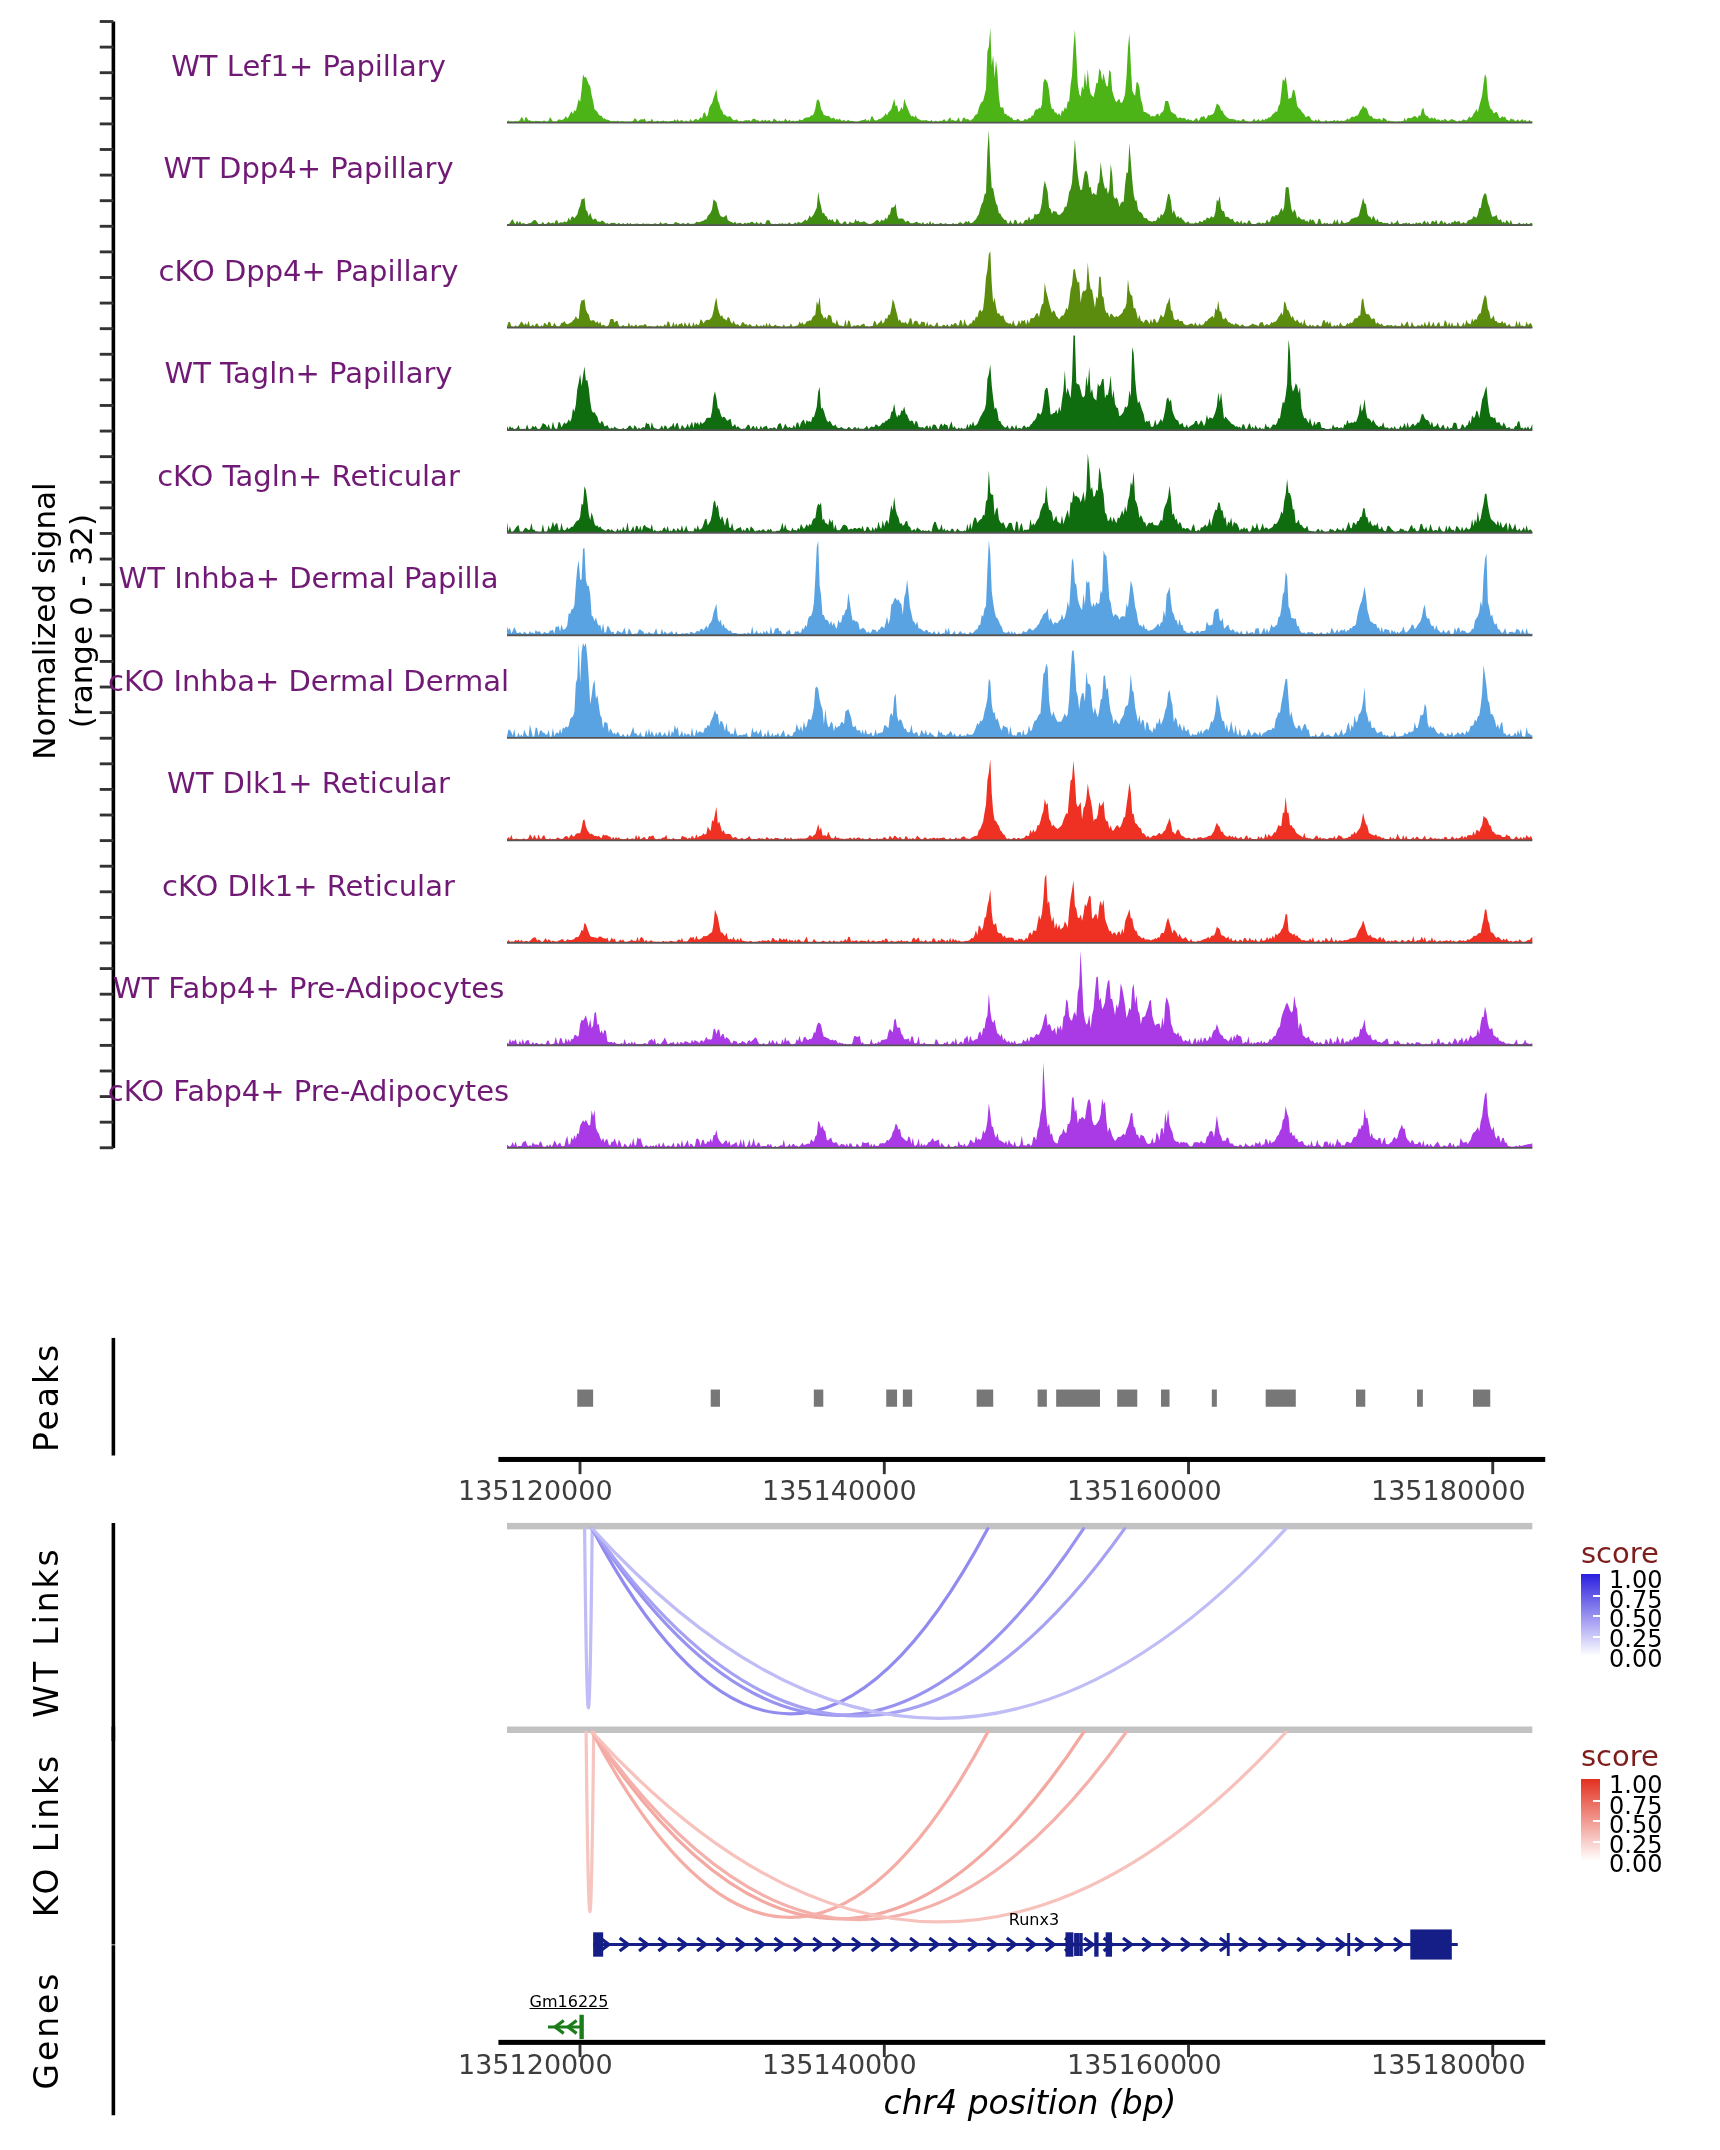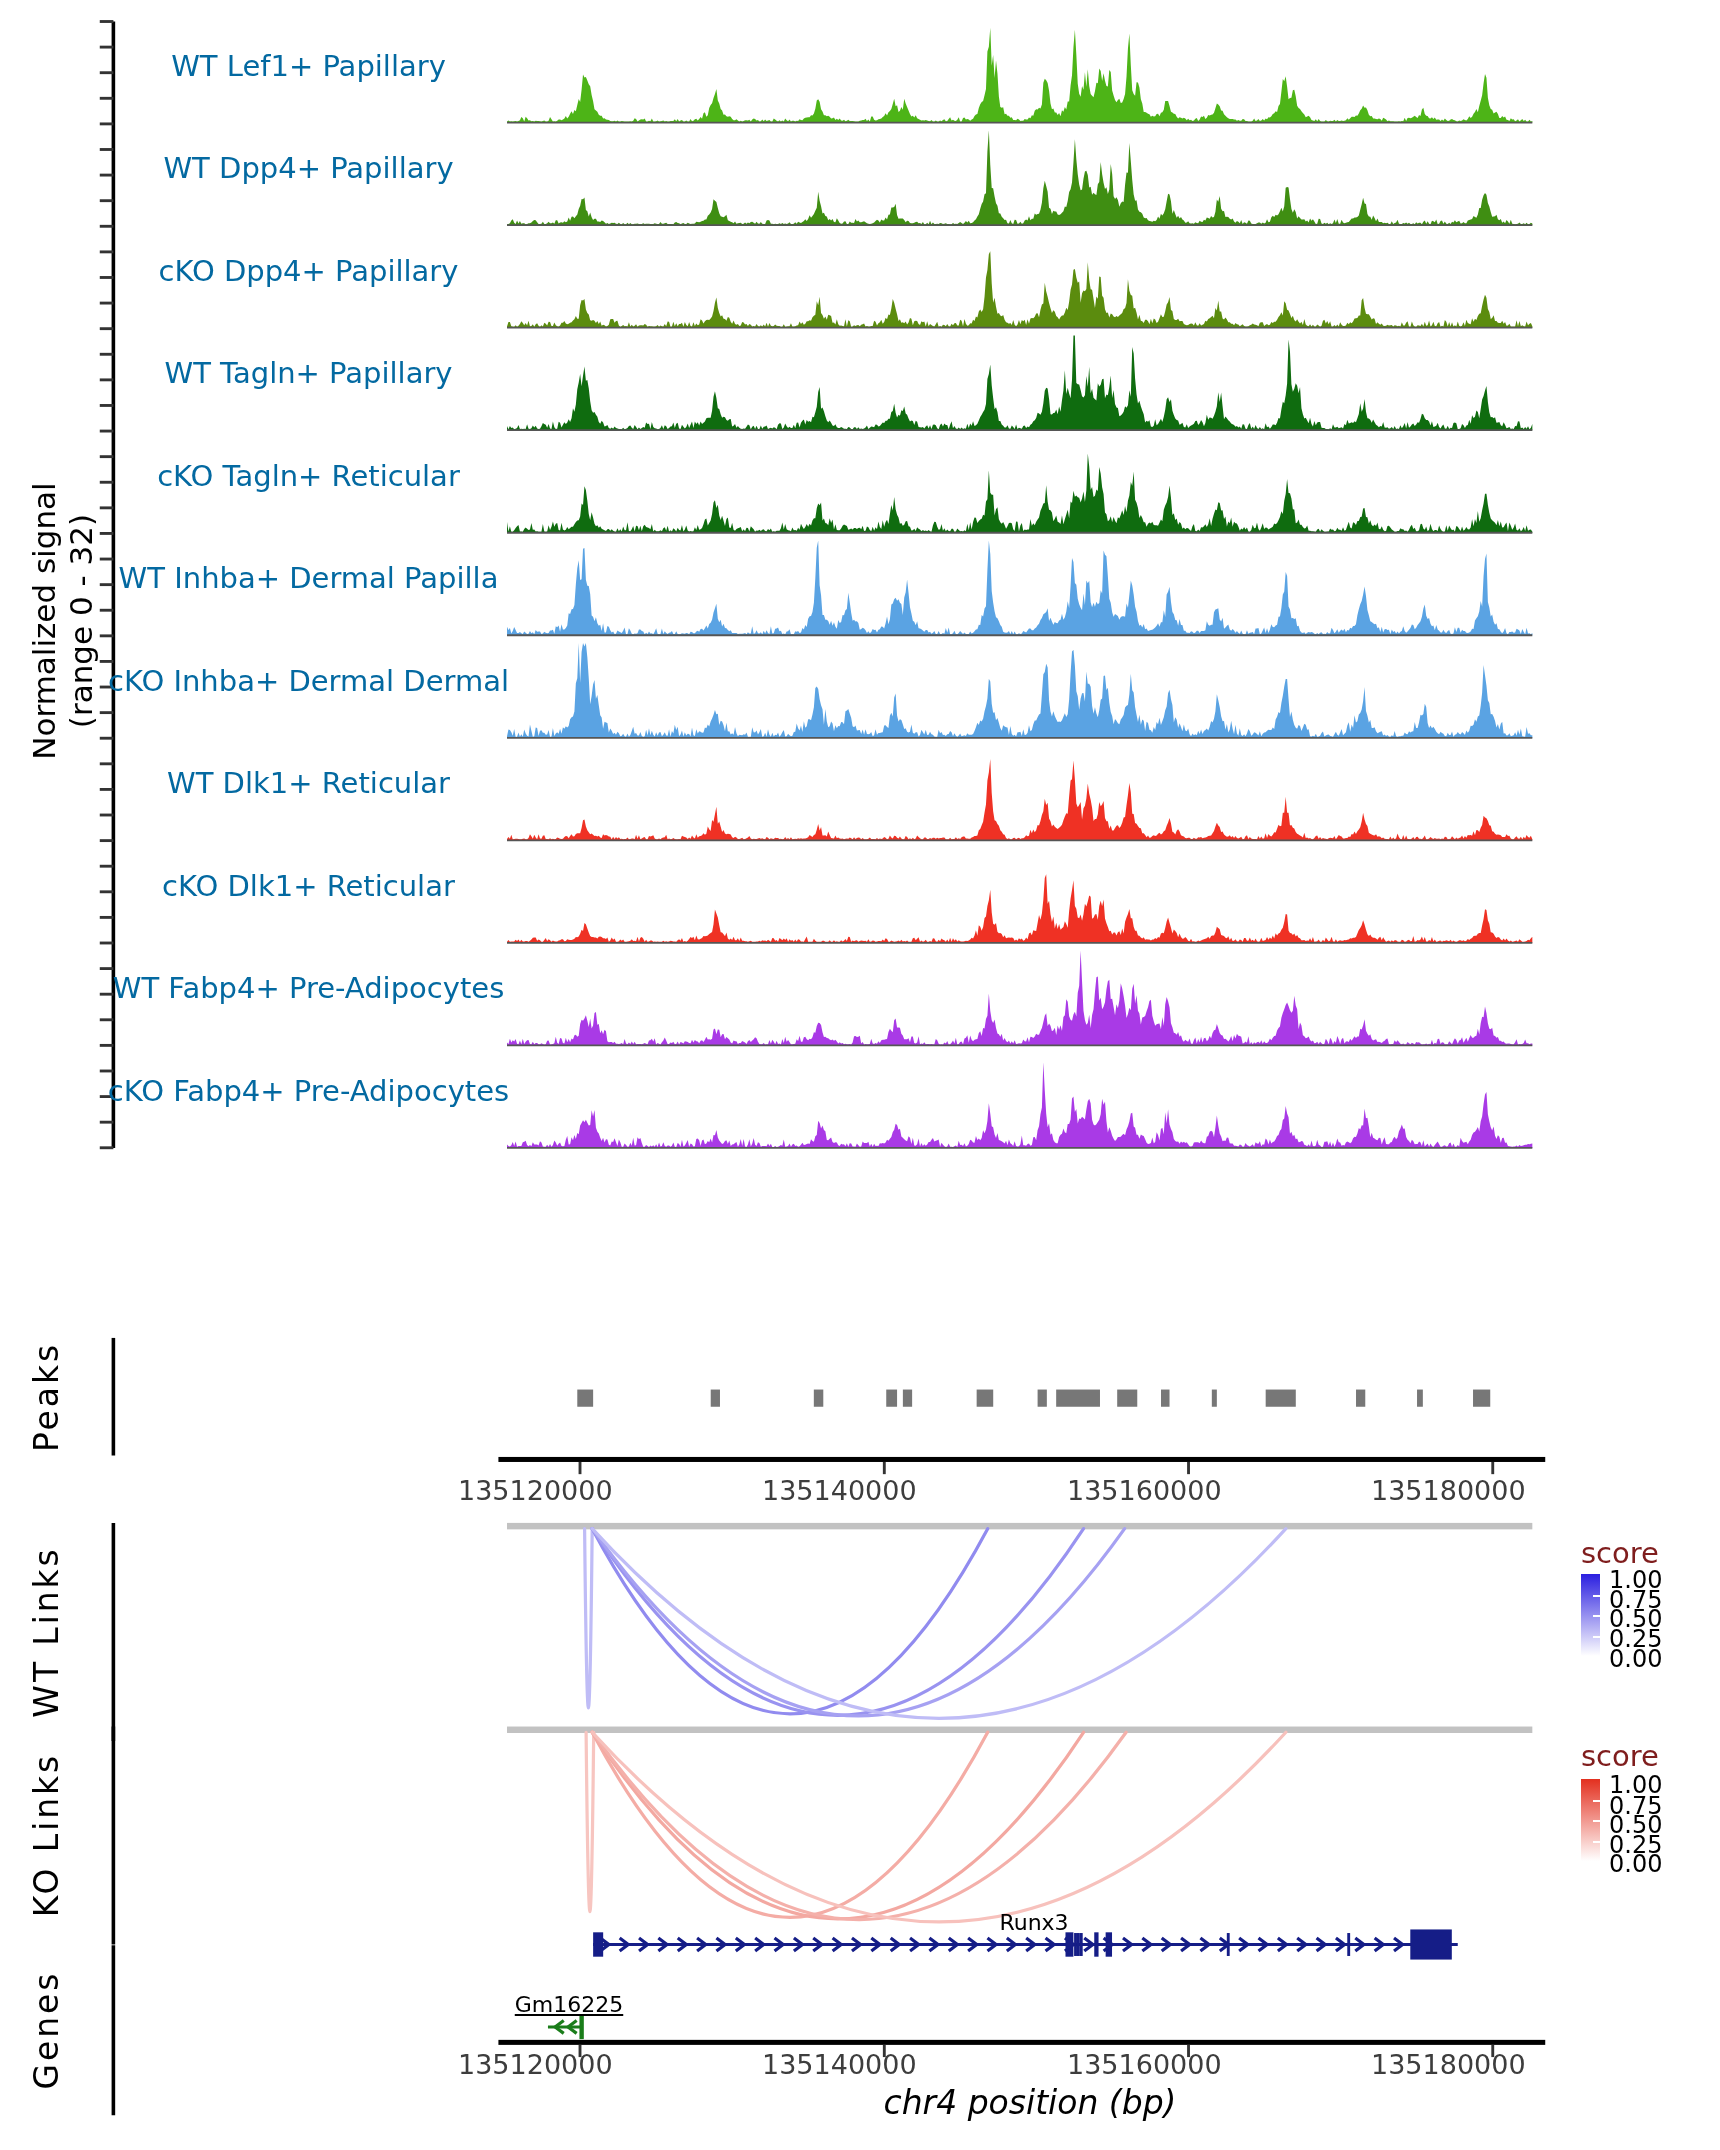--- a/index.html
+++ b/index.html
@@ -1,31 +1,31 @@
 <!DOCTYPE html>
 <html style="font-size:11.5px"><head>
 <meta charset="utf-8">
 <style>
   html,body{margin:0;padding:0;background:#fff;}
   #canvas{position:relative;width:1721px;height:2151px;background:#ffffff;
           font-family:"DejaVu Sans","Liberation Sans",sans-serif;overflow:hidden;}
   .abs{position:absolute;}
   #gfx{position:absolute;left:0;top:0;}
-  .track-label{font-size:29px;color:#0369a1;text-align:center;width:531px;left:43px;white-space:nowrap;}
+  .track-label{font-size:29px;color:#701a75;text-align:center;width:531px;left:43px;white-space:nowrap;}
   .tick-label{font-size:27px;color:#3d3d3d;text-align:left;width:244px;white-space:nowrap;}
   .section-label{font-size:33px;color:#000;white-space:nowrap;letter-spacing:2.9px;
                  transform:translate(-50%,-50%) rotate(-90deg);}
   .ylab{font-size:31px;color:#000;text-align:center;line-height:1.2;white-space:nowrap;
         transform:translate(-50%,-50%) rotate(-90deg);}
   .legend-title{font-size:29px;color:#7f1d1d;}
   .legend-label{font-size:24px;color:#000;white-space:nowrap;}
   .grad-bar{width:18.6px;height:82px;position:absolute;}
   .grad-tick{position:absolute;right:0;width:6.5px;height:2.2px;background:#ffffff;}
   .xlabel{font-size:33px;color:#000;text-align:center;width:574px;transform:translateX(-50%);font-style:italic;}
-  .gene-label{font-size:22px;color:#000;text-align:center;width:244px;transform:translateX(-50%);white-space:nowrap;}
+  .gene-label{font-size:16px;color:#000;text-align:center;width:244px;transform:translateX(-50%);white-space:nowrap;}
 </style>
 </head>
 <body>
 
 <div id="canvas">
   <svg id="gfx" width="1721" height="2151" viewBox="0 0 2400 3000">
       <path d="M707,171L707,169.6L709,168.1L711,169.6L713,169.0L715,169.3L717,169.2L719,168.9L721,169.5L723,168.8L725,167.6L727,163.1L729,164.9L731,169.4L733,162.7L735,165.0L737,168.2L739,167.7L741,169.2L743,168.7L745,169.4L747,168.3L749,168.9L751,168.6L753,169.2L755,169.5L757,168.9L759,168.0L761,169.6L763,169.4L765,168.4L767,163.3L769,166.2L771,169.3L773,169.0L775,169.3L777,168.5L779,166.6L781,166.5L783,167.8L785,166.6L787,165.1L789,161.8L791,165.3L793,162.7L795,158.8L797,155.3L799,159.1L801,153.5L803,155.0L805,146.6L807,138.2L809,142.1L811,125.1L813,104.0L815,108.0L817,107.4L819,112.4L821,117.4L823,120.3L825,132.5L827,140.9L829,152.4L831,154.1L833,156.0L835,159.9L837,161.6L839,161.6L841,165.4L843,164.9L845,166.5L847,167.0L849,167.4L851,168.8L853,169.0L855,169.2L857,168.4L859,169.4L861,168.2L863,169.5L865,169.6L867,168.6L869,169.2L871,169.6L873,169.4L875,169.6L877,169.3L879,169.1L881,169.3L883,168.5L885,164.8L887,165.9L889,169.5L891,168.0L893,166.6L895,166.2L897,166.5L899,165.3L901,169.5L903,169.6L905,168.4L907,169.2L909,165.2L911,169.6L913,169.4L915,169.1L917,168.0L919,169.4L921,169.0L923,168.6L925,167.9L927,169.5L929,168.8L931,169.6L933,169.6L935,168.6L937,168.8L939,168.7L941,166.4L943,169.0L945,165.8L947,169.4L949,168.1L951,167.2L953,169.6L955,169.6L957,168.2L959,169.3L961,169.3L963,165.9L965,169.0L967,168.3L969,166.2L971,165.6L973,168.0L975,166.1L977,163.1L979,165.7L981,157.9L983,156.6L985,163.0L987,160.8L989,150.6L991,146.5L993,144.0L995,136.8L997,131.1L999,124.2L1001,140.3L1003,144.5L1005,152.0L1007,154.1L1009,160.0L1011,159.7L1013,162.3L1015,163.0L1017,162.0L1019,162.7L1021,166.1L1023,167.7L1025,167.8L1027,166.2L1029,168.2L1031,169.3L1033,168.5L1035,169.4L1037,168.8L1039,167.8L1041,167.7L1043,168.1L1045,166.9L1047,169.6L1049,166.5L1051,165.2L1053,165.8L1055,168.1L1057,167.2L1059,169.5L1061,169.1L1063,166.8L1065,169.2L1067,166.8L1069,168.9L1071,168.1L1073,167.5L1075,169.6L1077,169.5L1079,165.2L1081,166.8L1083,168.5L1085,169.5L1087,167.6L1089,169.4L1091,168.1L1093,169.5L1095,165.2L1097,167.8L1099,169.1L1101,166.7L1103,169.4L1105,168.5L1107,168.5L1109,169.3L1111,168.5L1113,168.6L1115,166.4L1117,167.4L1119,167.6L1121,165.4L1123,164.1L1125,164.0L1127,163.6L1129,163.4L1131,160.6L1133,161.2L1135,158.4L1137,151.7L1139,140.0L1141,138.4L1143,141.9L1145,152.5L1147,155.4L1149,160.6L1151,160.8L1153,162.0L1155,161.5L1157,162.8L1159,165.4L1161,164.8L1163,163.9L1165,167.2L1167,165.7L1169,167.3L1171,165.4L1173,168.2L1175,168.5L1177,167.1L1179,169.1L1181,168.5L1183,167.1L1185,168.6L1187,168.7L1189,168.7L1191,169.1L1193,169.6L1195,169.3L1197,169.4L1199,168.5L1201,167.9L1203,167.5L1205,167.2L1207,165.5L1209,168.8L1211,166.5L1213,169.4L1215,162.5L1217,162.4L1219,166.9L1221,167.9L1223,167.7L1225,166.4L1227,166.0L1229,165.1L1231,163.3L1233,161.9L1235,158.0L1237,161.0L1239,156.4L1241,154.9L1243,151.9L1245,145.1L1247,137.6L1249,148.3L1251,146.9L1253,156.2L1255,154.3L1257,149.1L1259,152.9L1261,137.9L1263,144.5L1265,149.2L1267,154.0L1269,158.9L1271,162.5L1273,161.3L1275,164.0L1277,160.7L1279,164.9L1281,165.9L1283,167.0L1285,167.9L1287,167.7L1289,168.2L1291,167.4L1293,168.1L1295,168.7L1297,169.2L1299,167.4L1301,169.5L1303,169.4L1305,167.9L1307,169.5L1309,169.4L1311,167.9L1313,169.1L1315,167.4L1317,166.2L1319,169.2L1321,168.8L1323,166.0L1325,163.6L1327,168.2L1329,167.0L1331,168.4L1333,168.7L1335,167.0L1337,163.6L1339,169.5L1341,169.5L1343,164.6L1345,164.0L1347,166.8L1349,165.9L1351,166.6L1353,168.3L1355,166.6L1357,165.7L1359,161.9L1361,159.7L1363,159.1L1365,150.7L1367,145.3L1369,142.4L1371,140.7L1373,132.9L1375,124.3L1377,71.8L1379,65.1L1381,38.8L1383,91.7L1385,76.7L1387,108.8L1389,84.3L1391,102.4L1393,134.6L1395,149.4L1397,150.3L1399,149.6L1401,159.2L1403,158.7L1405,161.6L1407,161.4L1409,164.4L1411,163.6L1413,167.4L1415,167.3L1417,167.7L1419,165.5L1421,166.5L1423,168.9L1425,168.4L1427,168.3L1429,165.8L1431,166.7L1433,166.8L1435,163.8L1437,164.8L1439,160.9L1441,161.6L1443,154.6L1445,152.3L1447,152.6L1449,150.3L1451,151.4L1453,145.6L1455,115.5L1457,109.7L1459,111.9L1461,115.6L1463,126.5L1465,144.4L1467,152.3L1469,151.4L1471,157.0L1473,156.9L1475,160.5L1477,157.5L1479,162.3L1481,153.7L1483,155.9L1485,149.2L1487,152.6L1489,141.7L1491,141.5L1493,119.2L1495,104.9L1497,65.8L1499,41.6L1501,76.1L1503,116.9L1505,130.7L1507,135.0L1509,120.0L1511,125.2L1513,100.9L1515,121.1L1517,96.5L1519,119.9L1521,131.1L1523,133.5L1525,135.5L1527,127.3L1529,115.5L1531,116.2L1533,95.5L1535,99.0L1537,112.9L1539,102.1L1541,112.7L1543,119.8L1545,120.7L1547,97.8L1549,100.5L1551,126.1L1553,133.1L1555,139.6L1557,142.6L1559,139.3L1561,137.6L1563,143.6L1565,142.8L1567,138.2L1569,131.1L1571,106.9L1573,67.8L1575,46.7L1577,90.9L1579,125.8L1581,131.2L1583,133.4L1585,114.8L1587,115.1L1589,121.9L1591,138.3L1593,144.4L1595,156.2L1597,156.1L1599,157.1L1601,158.8L1603,159.2L1605,162.8L1607,161.3L1609,162.4L1611,162.2L1613,159.1L1615,158.6L1617,162.1L1619,157.4L1621,156.4L1623,153.2L1625,140.7L1627,141.0L1629,141.0L1631,147.8L1633,156.0L1635,156.9L1637,158.7L1639,159.0L1641,162.9L1643,165.2L1645,163.7L1647,164.1L1649,165.1L1651,164.4L1653,165.2L1655,167.8L1657,165.5L1659,167.6L1661,167.1L1663,168.9L1665,168.0L1667,165.7L1669,164.7L1671,168.7L1673,166.8L1675,162.5L1677,163.3L1679,161.6L1681,165.8L1683,164.1L1685,160.5L1687,161.2L1689,160.2L1691,159.7L1693,157.1L1695,150.9L1697,144.3L1699,145.7L1701,148.2L1703,154.0L1705,154.5L1707,159.5L1709,161.5L1711,163.7L1713,164.9L1715,166.0L1717,166.1L1719,166.0L1721,166.6L1723,166.7L1725,168.4L1727,167.2L1729,168.4L1731,168.4L1733,166.0L1735,166.2L1737,168.8L1739,168.6L1741,169.5L1743,169.4L1745,169.6L1747,168.4L1749,165.2L1751,168.7L1753,168.0L1755,165.9L1757,168.8L1759,168.1L1761,165.8L1763,168.0L1765,165.2L1767,166.3L1769,163.6L1771,164.0L1773,162.1L1775,158.9L1777,158.1L1779,155.1L1781,156.1L1783,147.8L1785,145.2L1787,128.1L1789,110.1L1791,113.3L1793,106.5L1795,120.9L1797,138.3L1799,136.8L1801,136.5L1803,125.9L1805,125.1L1807,134.2L1809,147.6L1811,150.8L1813,152.1L1815,155.1L1817,157.7L1819,159.8L1821,163.6L1823,162.6L1825,161.4L1827,163.5L1829,167.4L1831,168.1L1833,168.8L1835,166.4L1837,169.2L1839,165.9L1841,168.7L1843,169.4L1845,169.3L1847,169.5L1849,167.2L1851,169.2L1853,169.3L1855,168.5L1857,168.9L1859,168.6L1861,167.1L1863,169.5L1865,167.2L1867,168.7L1869,168.7L1871,168.2L1873,168.8L1875,168.5L1877,167.8L1879,165.0L1881,166.9L1883,164.9L1885,162.8L1887,162.8L1889,163.2L1891,161.0L1893,161.3L1895,158.4L1897,153.8L1899,151.7L1901,147.2L1903,150.2L1905,149.8L1907,153.6L1909,160.2L1911,162.1L1913,161.7L1915,165.3L1917,165.1L1919,166.0L1921,166.2L1923,165.4L1925,165.9L1927,168.4L1929,164.3L1931,165.3L1933,166.6L1935,169.1L1937,168.2L1939,169.1L1941,169.0L1943,169.2L1945,169.5L1947,169.5L1949,169.5L1951,169.0L1953,169.4L1955,168.8L1957,169.0L1959,164.4L1961,168.6L1963,164.5L1965,164.3L1967,164.9L1969,164.4L1971,162.9L1973,161.3L1975,163.2L1977,164.5L1979,160.4L1981,161.9L1983,152.6L1985,150.2L1987,159.0L1989,161.3L1991,161.7L1993,165.0L1995,165.4L1997,163.5L1999,165.9L2001,164.0L2003,167.0L2005,166.6L2007,166.6L2009,168.7L2011,166.5L2013,168.4L2015,165.3L2017,167.2L2019,168.7L2021,168.5L2023,166.6L2025,166.1L2027,167.2L2029,167.6L2031,169.2L2033,169.4L2035,167.9L2037,168.9L2039,168.0L2041,166.3L2043,167.2L2045,167.9L2047,165.9L2049,162.1L2051,164.7L2053,162.9L2055,158.5L2057,156.2L2059,152.0L2061,156.6L2063,147.7L2065,140.6L2067,132.9L2069,116.0L2071,103.3L2073,108.6L2075,136.4L2077,146.9L2079,152.1L2081,153.2L2083,158.2L2085,156.9L2087,155.8L2089,158.9L2091,164.5L2093,164.5L2095,161.9L2097,164.0L2099,162.6L2101,166.9L2103,167.2L2105,168.7L2107,164.9L2109,166.8L2111,166.2L2113,169.0L2115,167.9L2117,166.4L2119,169.5L2121,167.6L2123,166.1L2125,168.9L2127,166.9L2129,169.5L2131,169.3L2133,166.9L2135,169.5L2137,168.8L2137,171Z" fill="#4db417" stroke="none"></path>
       <line x1="707" y1="171" x2="2137" y2="171" stroke="#555555" stroke-width="2.5"></line>
       <path d="M707,314L707,312.6L709,312.3L711,311.3L713,307.5L715,305.7L717,310.5L719,312.3L721,307.4L723,311.7L725,308.4L727,312.1L729,311.3L731,311.5L733,312.6L735,312.5L737,311.2L739,311.2L741,310.3L743,308.4L745,306.9L747,307.1L749,310.1L751,312.3L753,312.5L755,312.2L757,309.3L759,312.5L761,312.5L763,311.4L765,309.2L767,311.2L769,311.2L771,310.4L773,312.0L775,307.3L777,307.1L779,311.7L781,310.3L783,310.0L785,310.7L787,308.6L789,310.1L791,308.8L793,303.2L795,307.9L797,302.3L799,301.8L801,304.5L803,301.7L805,299.2L807,291.6L809,286.9L811,277.4L813,277.8L815,275.4L817,292.8L819,294.5L821,301.9L823,296.2L825,302.9L827,306.7L829,305.2L831,305.2L833,309.0L835,309.1L837,309.6L839,307.6L841,308.4L843,310.1L845,311.9L847,310.9L849,312.4L851,311.8L853,310.8L855,311.0L857,310.7L859,311.9L861,312.5L863,310.5L865,312.5L867,312.6L869,311.1L871,312.6L873,312.6L875,310.8L877,312.6L879,311.0L881,312.6L883,312.6L885,312.0L887,312.2L889,311.7L891,312.5L893,312.5L895,312.5L897,311.4L899,312.5L901,311.9L903,312.0L905,312.2L907,312.3L909,312.4L911,312.5L913,311.2L915,312.2L917,312.5L919,312.5L921,309.7L923,312.0L925,312.0L927,311.2L929,310.5L931,312.3L933,312.5L935,312.4L937,312.5L939,312.6L941,310.4L943,309.6L945,310.9L947,311.4L949,312.6L951,311.6L953,311.0L955,312.5L957,312.4L959,310.7L961,311.7L963,312.3L965,312.1L967,312.2L969,311.6L971,309.2L973,309.5L975,310.0L977,309.4L979,308.1L981,307.8L983,306.3L985,306.1L987,300.9L989,299.3L991,296.2L993,291.4L995,277.8L997,279.9L999,281.7L1001,290.2L1003,297.5L1005,301.7L1007,302.2L1009,302.9L1011,301.5L1013,299.5L1015,307.1L1017,308.1L1019,309.2L1021,309.9L1023,311.2L1025,308.8L1027,312.0L1029,311.4L1031,310.9L1033,310.8L1035,312.4L1037,312.2L1039,310.2L1041,312.2L1043,310.2L1045,311.3L1047,309.5L1049,309.2L1051,310.7L1053,312.1L1055,309.3L1057,311.6L1059,312.2L1061,309.5L1063,312.0L1065,312.5L1067,312.5L1069,307.5L1071,307.0L1073,307.4L1075,312.0L1077,312.1L1079,312.6L1081,312.1L1083,312.5L1085,312.5L1087,311.3L1089,312.3L1091,311.1L1093,312.3L1095,311.7L1097,312.5L1099,311.6L1101,309.9L1103,312.3L1105,312.3L1107,312.1L1109,310.1L1111,312.2L1113,309.2L1115,310.2L1117,310.9L1119,309.6L1121,308.1L1123,305.9L1125,308.2L1127,305.6L1129,300.3L1131,303.7L1133,301.4L1135,298.4L1137,294.0L1139,289.7L1141,267.5L1143,279.9L1145,287.5L1147,297.6L1149,296.8L1151,301.4L1153,301.9L1155,307.1L1157,305.5L1159,307.6L1161,305.3L1163,309.7L1165,309.8L1167,304.3L1169,307.7L1171,311.0L1173,312.2L1175,311.6L1177,309.1L1179,308.5L1181,312.5L1183,312.5L1185,308.8L1187,310.8L1189,310.8L1191,311.1L1193,305.4L1195,309.1L1197,307.4L1199,309.9L1201,309.8L1203,309.2L1205,308.7L1207,310.1L1209,311.4L1211,312.2L1213,312.3L1215,312.1L1217,311.5L1219,310.3L1221,308.4L1223,306.4L1225,307.4L1227,310.4L1229,306.0L1231,307.7L1233,307.5L1235,303.3L1237,306.1L1239,299.6L1241,299.2L1243,289.3L1245,289.3L1247,288.7L1249,284.1L1251,299.9L1253,305.0L1255,304.9L1257,304.8L1259,304.9L1261,306.8L1263,309.9L1265,308.0L1267,308.4L1269,311.0L1271,311.2L1273,311.5L1275,310.6L1277,309.7L1279,309.3L1281,311.5L1283,311.1L1285,312.5L1287,309.6L1289,312.6L1291,312.6L1293,310.8L1295,312.6L1297,307.8L1299,312.6L1301,310.4L1303,312.4L1305,312.4L1307,312.2L1309,312.3L1311,311.1L1313,311.3L1315,312.5L1317,312.2L1319,311.5L1321,312.4L1323,312.4L1325,312.6L1327,312.6L1329,311.1L1331,312.5L1333,311.9L1335,312.3L1337,310.9L1339,309.6L1341,311.1L1343,312.3L1345,310.6L1347,308.2L1349,310.3L1351,307.8L1353,311.5L1355,310.9L1357,309.8L1359,307.4L1361,305.7L1363,301.9L1365,298.7L1367,291.3L1369,284.5L1371,281.0L1373,270.8L1375,269.4L1377,211.3L1379,181.8L1381,230.2L1383,262.1L1385,262.5L1387,273.9L1389,283.6L1391,286.8L1393,297.4L1395,297.8L1397,302.3L1399,304.3L1401,307.0L1403,306.5L1405,311.3L1407,311.7L1409,307.0L1411,311.2L1413,312.5L1415,306.4L1417,306.7L1419,312.2L1421,311.8L1423,309.2L1425,312.0L1427,311.5L1429,307.7L1431,306.2L1433,307.4L1435,301.6L1437,307.3L1439,305.0L1441,305.1L1443,297.6L1445,299.6L1447,298.3L1449,298.1L1451,292.6L1453,282.9L1455,262.5L1457,252.1L1459,259.3L1461,267.3L1463,289.6L1465,291.2L1467,298.5L1469,294.1L1471,294.9L1473,295.1L1475,299.3L1477,299.9L1479,298.9L1481,296.6L1483,294.8L1485,287.9L1487,288.8L1489,280.3L1491,267.8L1493,263.8L1495,254.5L1497,226.6L1499,194.1L1501,222.0L1503,243.2L1505,257.4L1507,265.4L1509,264.3L1511,249.2L1513,239.1L1515,238.0L1517,244.1L1519,261.6L1521,260.6L1523,271.6L1525,269.0L1527,271.0L1529,271.9L1531,257.0L1533,254.0L1535,225.9L1537,243.0L1539,255.0L1541,263.6L1543,261.3L1545,270.5L1547,264.2L1549,228.6L1551,242.7L1553,273.7L1555,277.6L1557,275.1L1559,279.1L1561,288.2L1563,283.5L1565,280.9L1567,281.8L1569,257.5L1571,240.5L1573,240.9L1575,199.4L1577,224.9L1579,251.1L1581,271.1L1583,280.0L1585,279.2L1587,292.3L1589,295.4L1591,296.0L1593,298.0L1595,303.2L1597,304.4L1599,304.2L1601,307.2L1603,308.4L1605,308.6L1607,309.2L1609,307.8L1611,308.5L1613,306.8L1615,301.8L1617,305.2L1619,298.1L1621,300.6L1623,297.3L1625,292.0L1627,280.7L1629,270.1L1631,271.4L1633,280.8L1635,298.2L1637,292.9L1639,298.4L1641,303.7L1643,300.8L1645,304.6L1647,302.6L1649,306.0L1651,307.5L1653,310.6L1655,310.4L1657,308.6L1659,311.3L1661,311.8L1663,311.3L1665,312.0L1667,309.8L1669,310.9L1671,311.2L1673,308.0L1675,309.3L1677,309.5L1679,306.6L1681,307.6L1683,303.2L1685,304.2L1687,305.1L1689,301.2L1691,303.2L1693,302.5L1695,295.5L1697,278.2L1699,281.5L1701,273.5L1703,291.2L1705,294.5L1707,294.3L1709,302.8L1711,302.3L1713,302.5L1715,305.1L1717,306.3L1719,304.6L1721,309.0L1723,310.8L1725,308.4L1727,309.4L1729,311.5L1731,307.0L1733,312.3L1735,310.1L1737,310.5L1739,312.0L1741,307.6L1743,307.8L1745,311.8L1747,312.3L1749,312.3L1751,312.4L1753,311.3L1755,310.2L1757,310.4L1759,312.2L1761,310.3L1763,311.8L1765,310.7L1767,305.9L1769,309.9L1771,309.4L1773,302.9L1775,301.0L1777,302.6L1779,299.4L1781,300.5L1783,298.8L1785,294.6L1787,289.8L1789,295.0L1791,287.5L1793,261.7L1795,260.7L1797,261.5L1799,277.7L1801,291.6L1803,296.6L1805,292.0L1807,295.7L1809,304.6L1811,301.7L1813,303.9L1815,306.1L1817,306.1L1819,305.8L1821,309.1L1823,307.7L1825,310.3L1827,304.8L1829,308.0L1831,305.8L1833,309.0L1835,312.5L1837,312.1L1839,305.0L1841,305.4L1843,311.7L1845,312.5L1847,310.5L1849,312.0L1851,310.5L1853,312.6L1855,311.5L1857,312.5L1859,311.3L1861,306.3L1863,311.0L1865,305.3L1867,312.0L1869,312.2L1871,306.6L1873,310.4L1875,311.2L1877,310.6L1879,310.0L1881,309.5L1883,307.1L1885,304.6L1887,304.9L1889,303.5L1891,303.5L1893,302.8L1895,300.7L1897,292.7L1899,284.9L1901,275.8L1903,283.7L1905,284.6L1907,298.6L1909,301.9L1911,302.4L1913,306.5L1915,300.5L1917,304.2L1919,308.5L1921,304.9L1923,309.5L1925,309.6L1927,309.7L1929,311.5L1931,310.5L1933,311.4L1935,310.8L1937,312.4L1939,312.5L1941,308.6L1943,312.5L1945,310.9L1947,310.3L1949,306.6L1951,312.0L1953,312.3L1955,312.5L1957,311.0L1959,311.6L1961,310.3L1963,312.0L1965,310.6L1967,312.4L1969,312.4L1971,311.3L1973,312.6L1975,309.9L1977,311.8L1979,310.8L1981,310.7L1983,312.6L1985,309.3L1987,307.4L1989,312.2L1991,308.5L1993,311.9L1995,312.6L1997,308.0L1999,308.5L2001,309.9L2003,306.1L2005,312.4L2007,312.2L2009,308.1L2011,307.7L2013,312.0L2015,309.0L2017,312.0L2019,312.5L2021,310.8L2023,312.5L2025,309.3L2027,310.2L2029,307.2L2031,310.0L2033,308.9L2035,307.8L2037,311.7L2039,311.3L2041,309.6L2043,311.2L2045,311.3L2047,307.5L2049,307.0L2051,306.2L2053,305.3L2055,301.1L2057,302.8L2059,303.8L2061,299.3L2063,290.2L2065,290.0L2067,278.6L2069,272.4L2071,269.3L2073,271.5L2075,283.1L2077,288.0L2079,295.8L2081,302.3L2083,302.1L2085,301.5L2087,299.6L2089,305.7L2091,307.3L2093,305.3L2095,310.8L2097,308.9L2099,311.4L2101,306.8L2103,308.8L2105,312.2L2107,306.4L2109,312.1L2111,312.5L2113,312.6L2115,312.3L2117,312.1L2119,310.3L2121,312.5L2123,312.5L2125,311.3L2127,312.6L2129,310.8L2131,312.6L2133,312.3L2135,310.7L2137,311.7L2137,314Z" fill="#3f8e12" stroke="none"></path>
       <line x1="707" y1="314" x2="2137" y2="314" stroke="#555555" stroke-width="2.5"></line>

